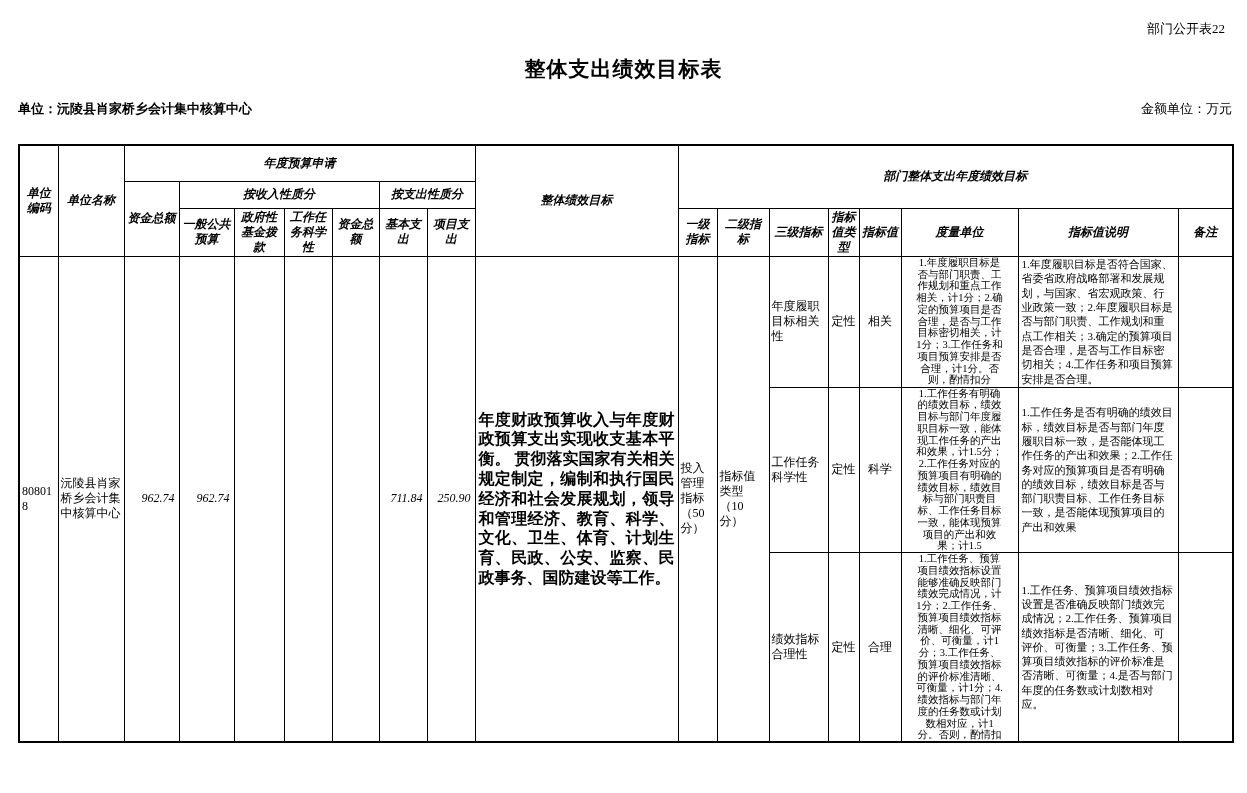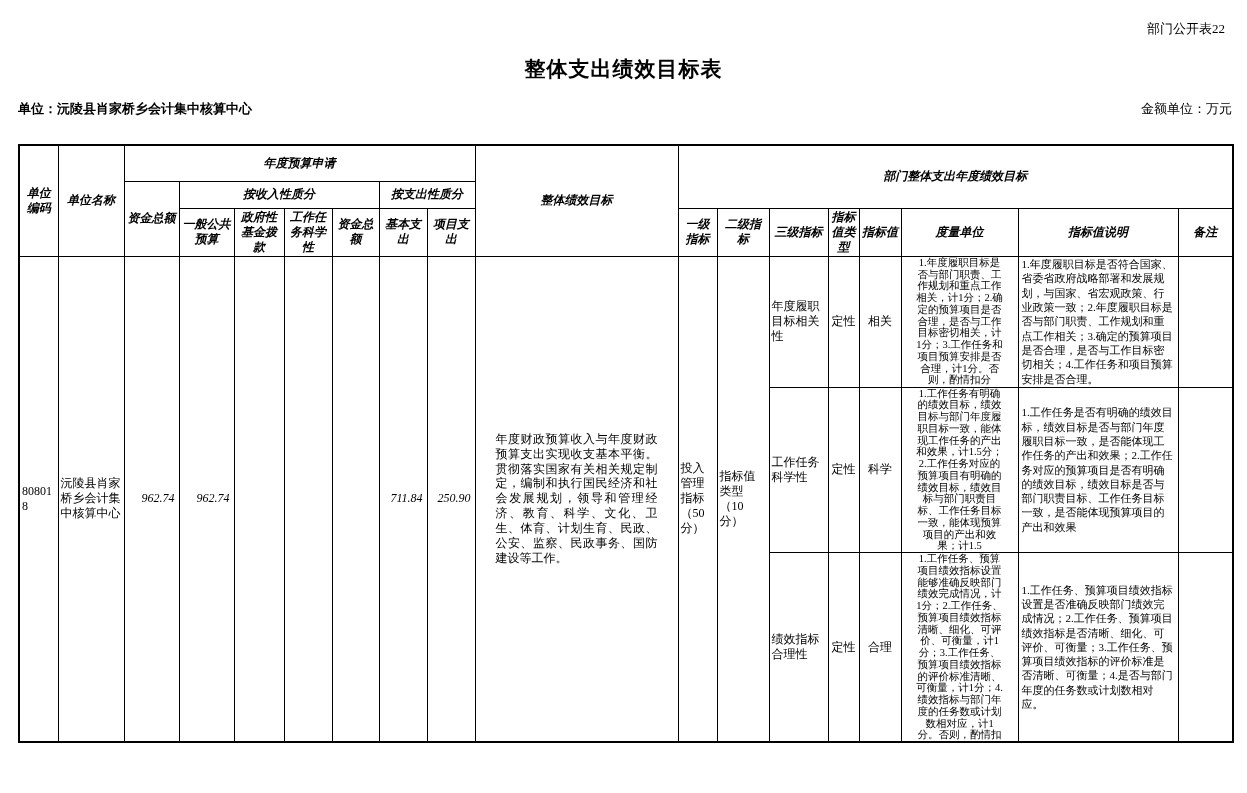--- a/index.html
+++ b/index.html
@@ -10,21 +10,21 @@
   .unit-label{font-size:13px;font-weight:bold;}
   .amount-label{font-size:13px;}
   .table-wrap{position:absolute;top:144px;left:18px;}
   table{border-collapse:collapse;table-layout:fixed;width:1214px;border:2px solid #000;}
   td{border:1px solid #000;font-size:12px;line-height:1.25;padding:0 2px;vertical-align:middle;overflow:hidden;}
   .hd{font-weight:bold;text-align:center;font-style:italic;}
   .num{text-align:right;padding-right:4px;font-style:italic;}
   .left{text-align:left;}
   .center{text-align:center;}
   .wrapall{word-break:break-all;}
-  .goal{font-size:12px;line-height:1.24;text-align:justify;padding:0 20px;}
+  .goal{font-size:16px;line-height:1.24;text-align:justify;padding:0 3px;font-weight:bold;}
   .measure{font-size:10.5px;line-height:1.12;text-align:center;padding:0 14px;}
   .desc{font-size:11px;line-height:1.3;text-align:left;padding:0 3px;}
   tr.h1{height:36px;} tr.h2{height:27px;} tr.h3{height:48px;}
   tr.rA{height:131px;} tr.rB{height:155px;} tr.rC{height:182px;}
 </style>
 </head>
 <body>
 
 <div class="corner">部门公开表22</div>
 <div class="title">整体支出绩效目标表</div>

